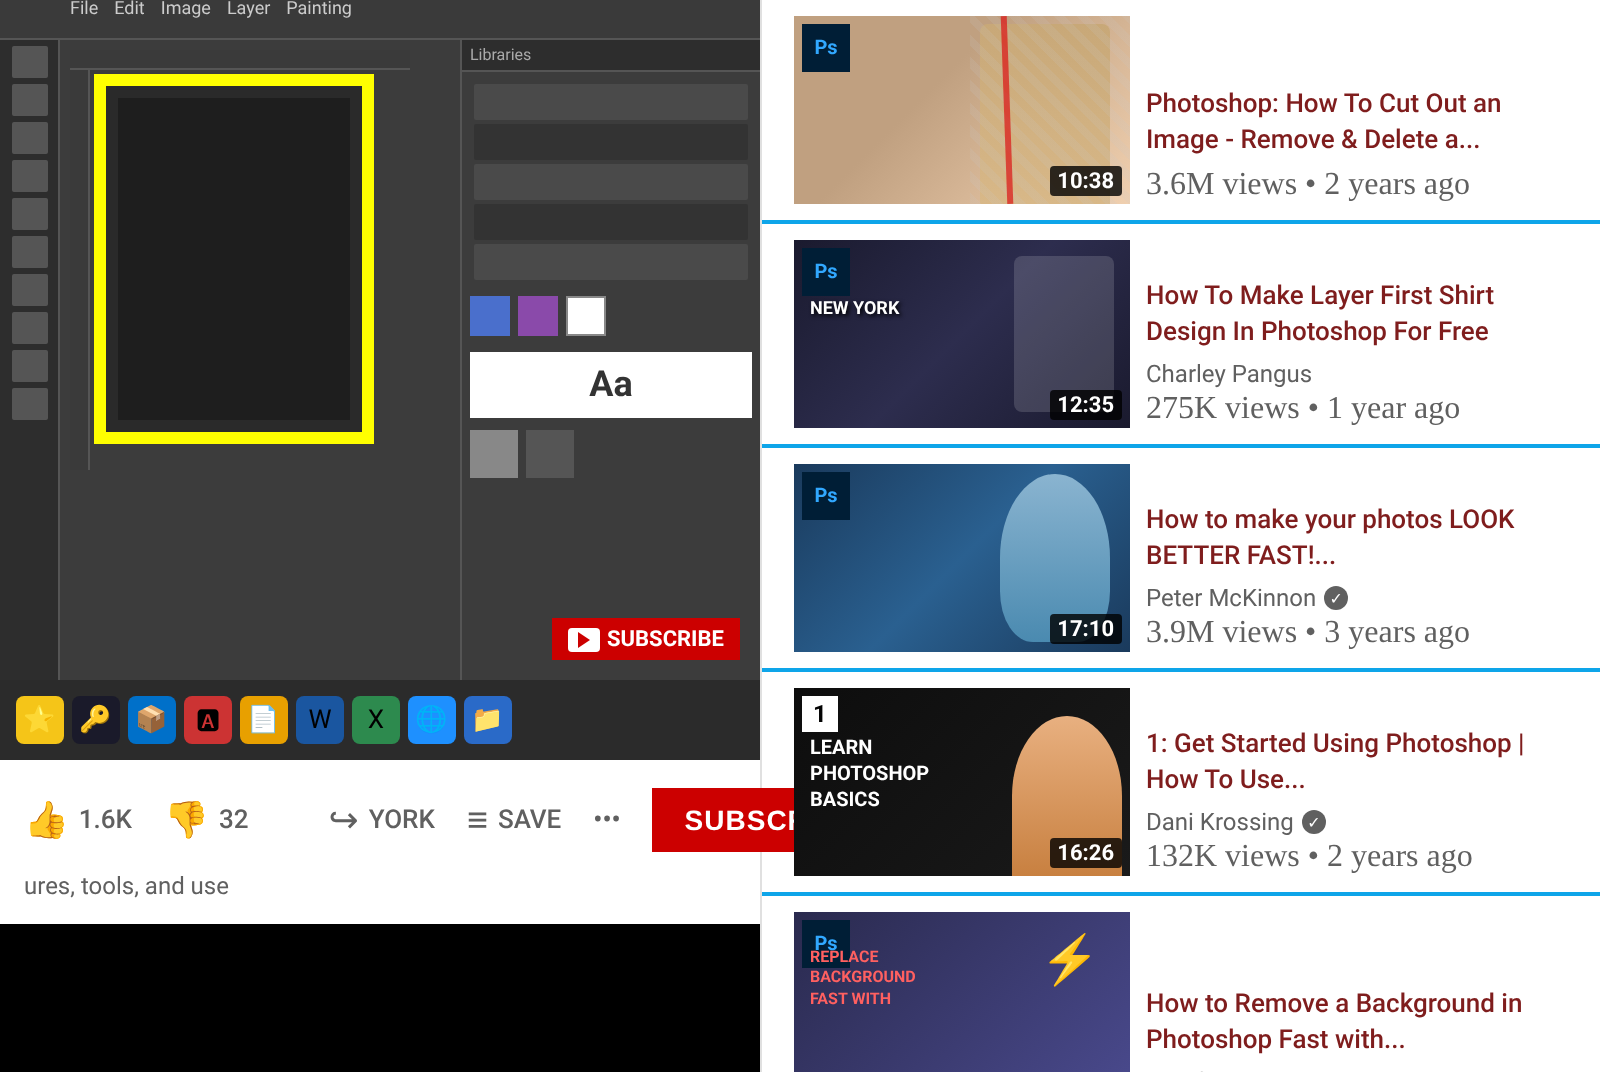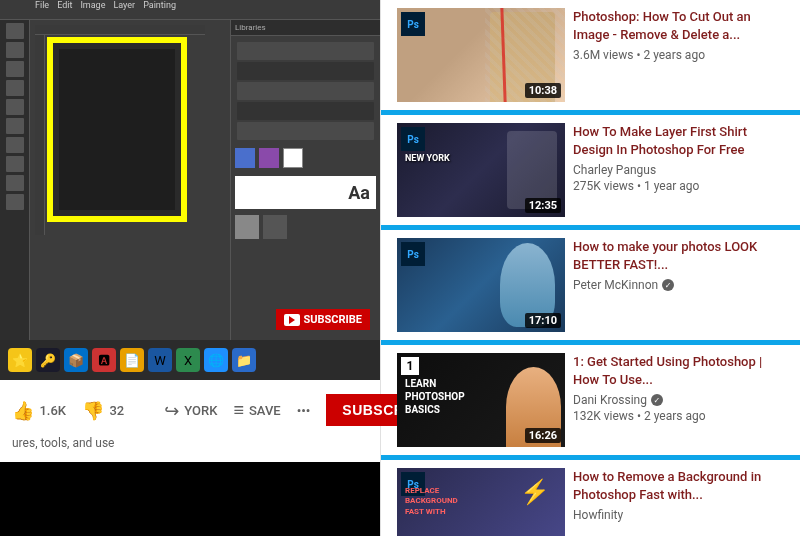--- a/index.html
+++ b/index.html
@@ -238,21 +238,22 @@
       background: #fff;
       border-radius: 50%;
     }
 
     
     .video-card {
       display: flex;
       padding: 8px 16px;
       gap: 8px;
       cursor: pointer;
-      border-bottom: 5px solid #0ea5e9;
+      border-bottom: 2px solid #0ea5e9;
+      align-items: flex-end;
     }
     .thumb-wrap {
       position: relative;
       width: 168px;
       flex-shrink: 0;
       height: 94px;
     }
     .thumb-duration {
       position: absolute;
       bottom: 4px;
@@ -315,22 +316,23 @@
       height: 12px;
       background: #606060;
       border-radius: 50%;
       display: flex;
       align-items: center;
       justify-content: center;
       color: #fff;
       font-size: 8px;
     }
     .video-views {
-      font-size: 12px;
+      font-size: 16px;
       color: #606060;
+      font-family: Liberation Serif, serif;
     }
 
     
     .num-badge {
       position: absolute;
       top: 4px;
       left: 4px;
       background: #fff;
       color: #030303;
       font-size: 12px;
@@ -390,21 +392,21 @@
           <div class="ps-panel-row"></div>
           <div class="ps-panel-row dark"></div>
           <div class="ps-panel-row"></div>
 
           <div style="display:flex;gap:4px;margin-top:8px;">
             <div style="width:20px;height:20px;background:#4a6fcc;"></div>
             <div style="width:20px;height:20px;background:#8a4aaa;"></div>
             <div style="width:20px;height:20px;background:#fff;border:1px solid #888;"></div>
           </div>
 
-          <div style="background:#fff;margin-top:8px;padding:6px;display:flex;flex-direction:column;align-items:flex-end;">
+          <div style="background:#fff;margin-top:8px;padding:6px;display:flex;flex-direction:column;align-items:center;">
             <span style="font-size:18px;color:#333;font-weight:bold;">Aa</span>
           </div>
 
           <div style="display:flex;gap:4px;margin-top:6px;">
             <div style="width:24px;height:24px;background:#888;"></div>
             <div style="width:24px;height:24px;background:#555;"></div>
           </div>
         </div>
       </div>
     </div>
@@ -510,20 +512,21 @@
         <div style="position:absolute;right:10px;top:5px;width:55px;height:84px;background:linear-gradient(180deg,#8ab4d0 0%,#4a8ab0 100%);border-radius:50% 50% 30% 30%;"></div>
       </div>
       <div class="thumb-duration">17:10</div>
     </div>
     <div class="video-meta">
       <div class="video-title">How to make your photos LOOK BETTER FAST!...</div>
       <div class="video-channel">
         Peter McKinnon
         <div class="verified-icon">✓</div>
       </div>
+      <div class="video-views">3.9M views • 3 years ago</div>
     </div>
   </div>
 
   <div class="video-card">
     <div class="thumb-wrap">
       <div class="thumb-4" style="width:168px;height:94px;position:relative;">
         <div class="num-badge">1</div>
 
         <div style="position:absolute;left:8px;top:24px;font-size:10px;font-weight:bold;color:#fff;line-height:1.3;">LEARN<br>PHOTOSHOP<br>BASICS</div>
 

